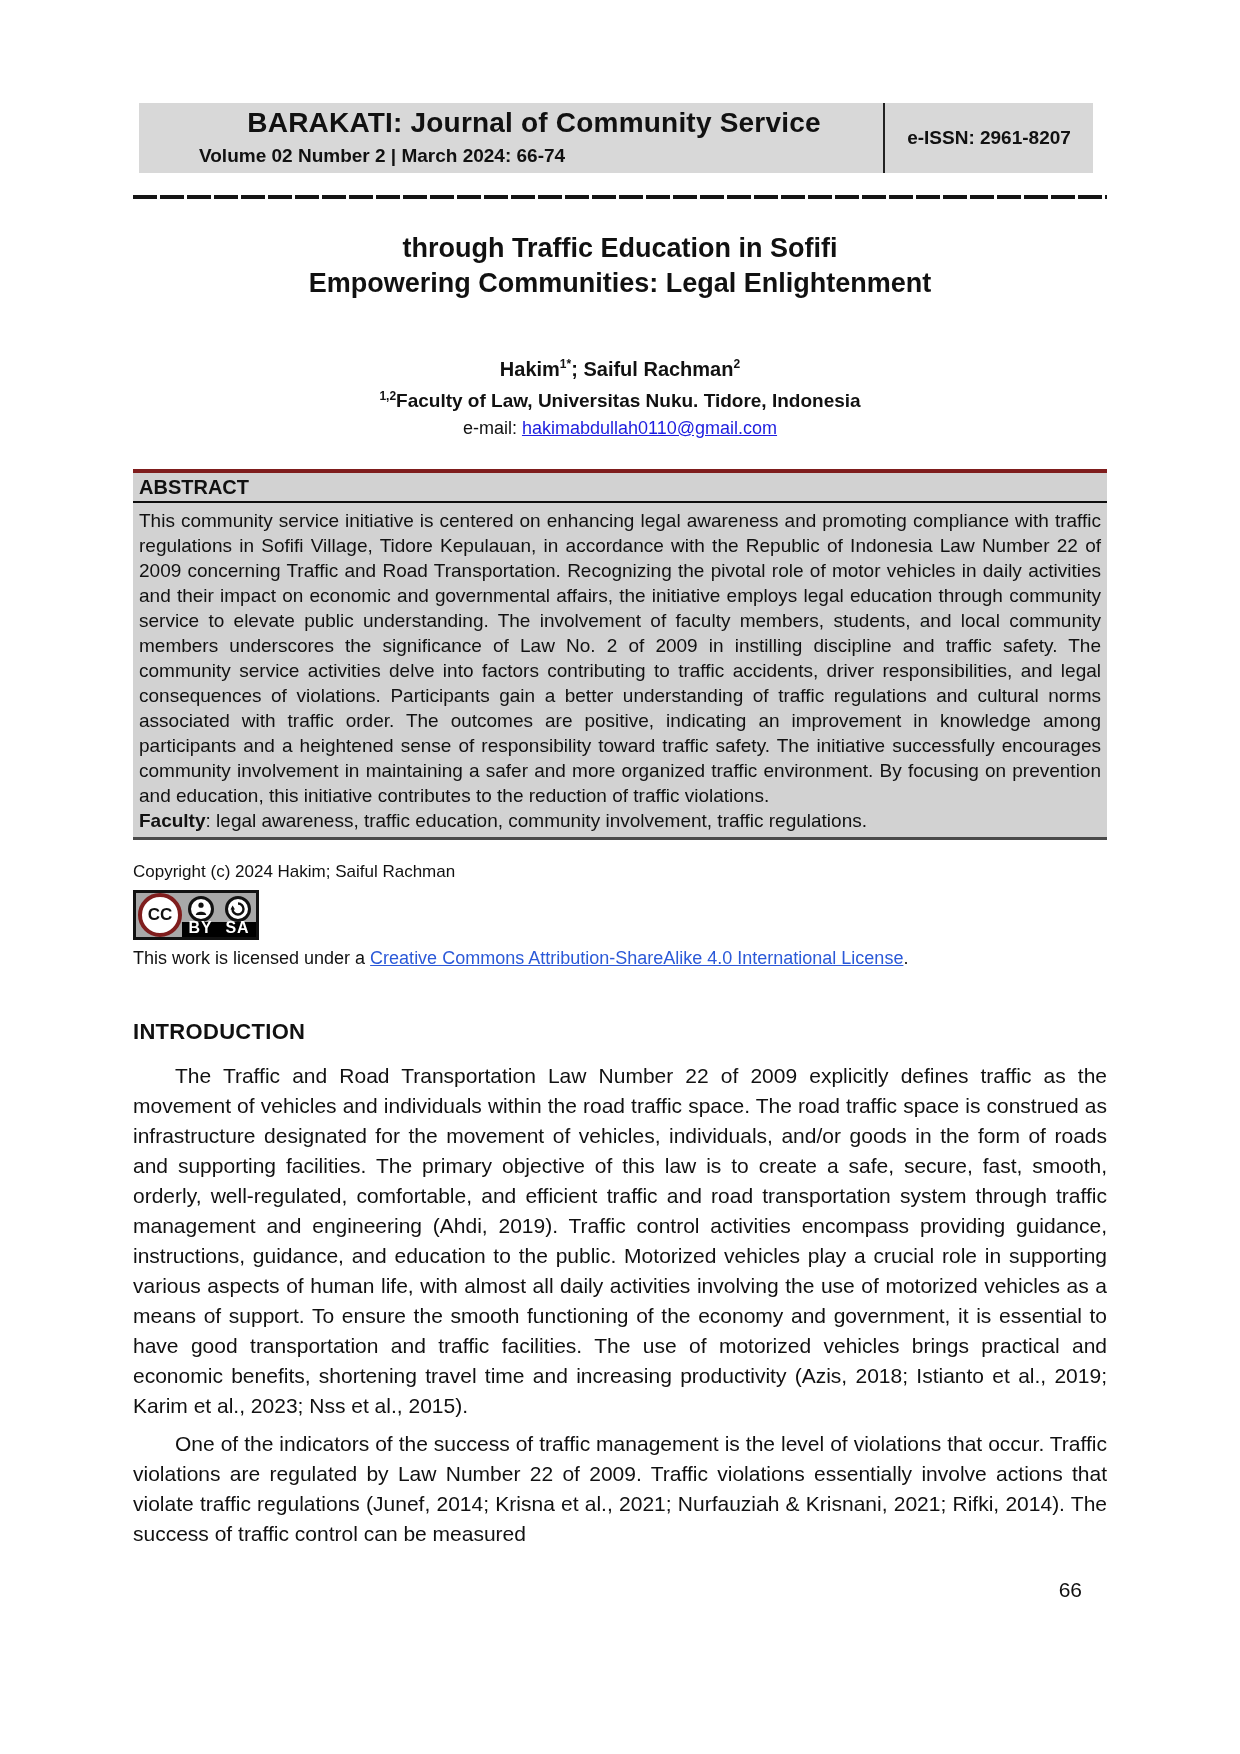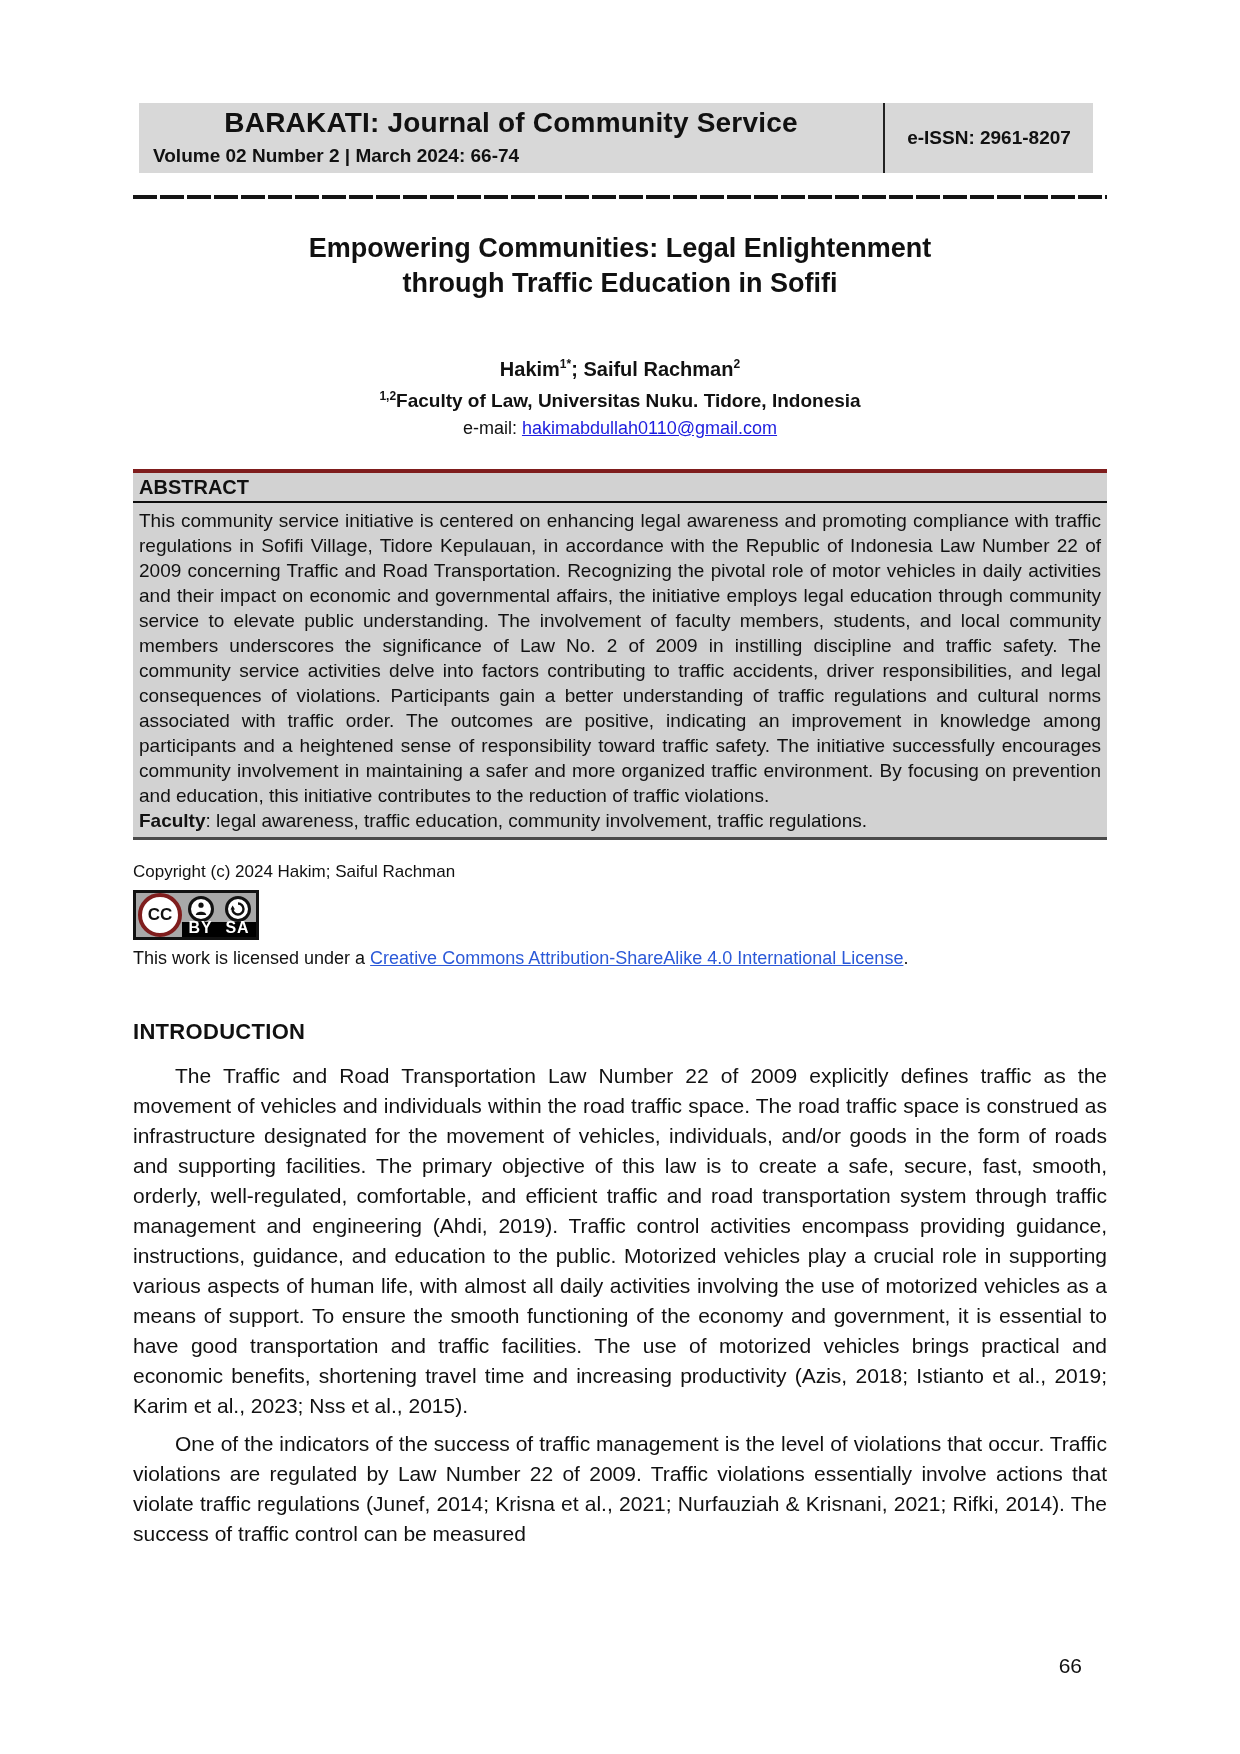--- a/index.html
+++ b/index.html
@@ -16,20 +16,21 @@
   .content { margin: 0 133px; width: 974px; }
 
   
   .header-box {
     margin-top: 103px;
     margin-left: 6px;
     width: 954px;
     height: 70px;
     background: var(--header-bg, #d8d8d8);
     display: flex;
+    padding-left: 46px;
   }
   .header-left {
     flex: 1;
     display: flex;
     flex-direction: column;
     justify-content: space-between;
     padding: 4px 10px 4px 10px;
     border-right: 2px solid #222;
   }
   .journal-title {
@@ -158,21 +159,21 @@
     margin-top: 16px;
     font-size: 21px;
     line-height: 30px;
     text-align: justify;
     text-indent: 42px;
   }
   .body-para + .body-para { margin-top: 8px; }
 
   .page-number {
     position: absolute;
-    top: 1654px;
+    top: 1578px;
     right: 158px;
     font-size: 21px;
   }
 </style>
 </head>
 <body>
 
 <div class="page">
   <div class="content">
 
@@ -180,22 +181,22 @@
       <div class="header-left">
         <div class="journal-title">BARAKATI: Journal of Community Service</div>
         <div class="volume-line">Volume 02 Number 2 | March 2024: 66-74</div>
       </div>
       <div class="header-right">e-ISSN: 2961-8207</div>
     </div>
 
     <div class="u-rule"></div>
 
     <div class="article-title">
+      <div>through Traffic Education in Sofifi</div>
       <div>Empowering Communities: Legal Enlightenment</div>
-      <div>through Traffic Education in Sofifi</div>
     </div>
 
     <div class="authors"><span>Hakim</span><sup>1*</sup><span>; </span><span>Saiful Rachman</span><sup>2</sup></div>
 
     <div class="affiliation"><sup>1,2</sup><span>Faculty of Law, Universitas Nuku. Tidore, Indonesia</span></div>
 
     <div class="email-line"><span>e-mail: </span><a class="email-link" href="#">hakimabdullah0110@gmail.com</a></div>
 
     <div class="abstract-wrap">
       <div class="abstract-header">ABSTRACT</div>

